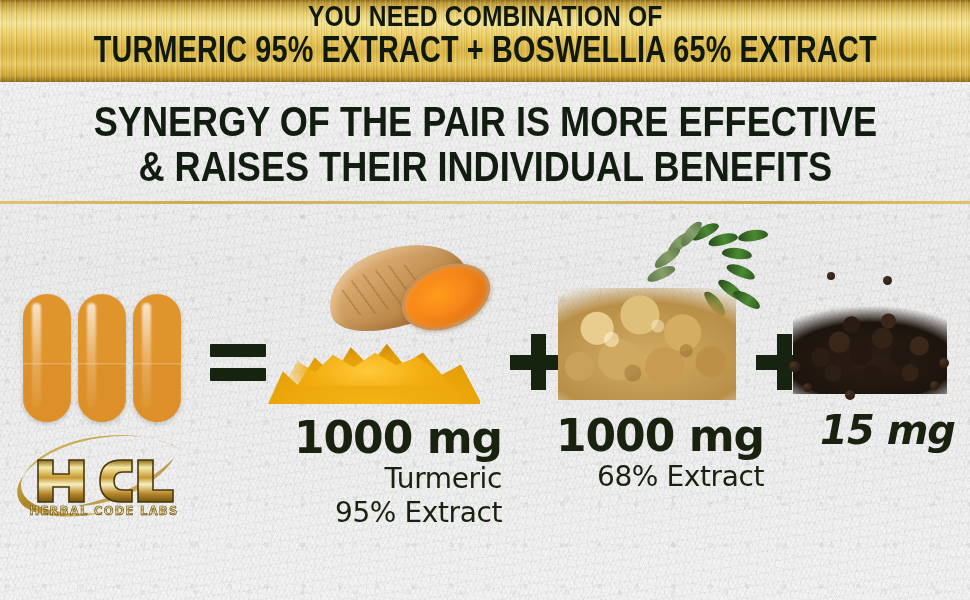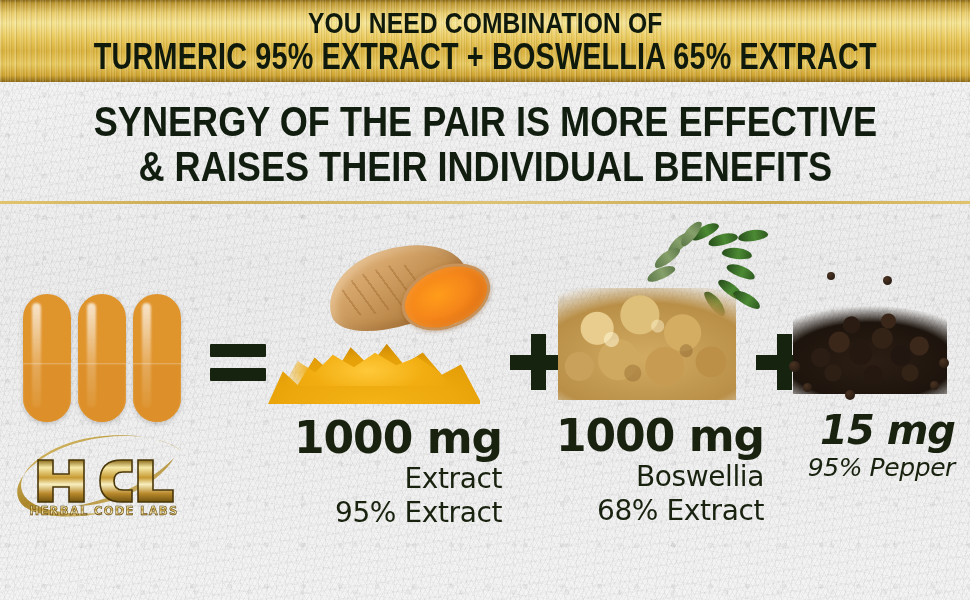--- a/index.html
+++ b/index.html
@@ -36,21 +36,21 @@
     position:absolute; left:0; top:0; width:970px; height:82px;
     background:
       repeating-linear-gradient(90deg,
         rgba(255,255,255,.13) 0 1px,
         rgba(120,88,20,.10) 1px 2px,
         rgba(255,255,255,0) 2px 5px),
       linear-gradient(180deg,
         #8a6a17 0%, #bd9833 4%, #e8cc6b 16%, #f5e391 28%,
         #e9c95c 46%, #d9b23e 62%, #e7c85d 78%, #cfa431 92%, #8c6a16 100%);
     display:flex; flex-direction:column;
-    align-items:center; justify-content:center;
+    align-items:center; 
     overflow:hidden;
   }
   .gold-banner::before{
     content:""; position:absolute; inset:0;
     background:repeating-linear-gradient(90deg,
       rgba(255,255,255,.10) 0 2px, rgba(0,0,0,.05) 2px 3px, rgba(255,255,255,0) 3px 7px);
     pointer-events:none;
   }
   .bn-l1, .bn-l2 {
     position:relative; z-index:2;
@@ -323,21 +323,21 @@
   </div>
 
   <div class="ing ing-turmeric">
     <div class="art art-turmeric">
       <div class="tur-root"></div>
       <div class="tur-cut"></div>
       <div class="tur-powder"></div>
       <div class="tur-powder2"></div>
     </div>
     <div class="lbl-dose">1000 mg</div>
-    <div class="lbl-name">Extract</div>
+    <div class="lbl-name">Turmeric</div>
     <div class="lbl-extract">95% Extract</div>
   </div>
 
   <div class="op op-plus op-plus-1">
     <span class="v"></span>
       <span class="h"></span>
   </div>
 
   <div class="ing ing-boswellia">
     <div class="art art-boswellia">
@@ -351,37 +351,35 @@
         <div class="leaflet" style="left:22px;top:18px;transform:rotate(-44deg);background:linear-gradient(90deg,#5d7a4a,#86a06a 55%,#5d7a4a)"></div>
         <div class="leaflet" style="left:10px;top:32px;transform:rotate(-36deg);background:linear-gradient(90deg,#5d7a4a,#86a06a 55%,#5d7a4a)"></div>
         <div class="leaflet" style="left:4px;top:48px;transform:rotate(-24deg);background:linear-gradient(90deg,#5d7a4a,#86a06a 55%,#5d7a4a)"></div>
         <div class="leaflet" style="left:34px;top:8px;transform:rotate(-52deg);background:linear-gradient(90deg,#5d7a4a,#86a06a 55%,#5d7a4a)"></div>
         <div class="leaflet" style="left:96px;top:10px;transform:rotate(-8deg)"></div>
         <div class="leaflet" style="left:90px;top:74px;transform:rotate(30deg)"></div>
       </div>
       <div class="bos-resin"></div>
     </div>
     <div class="lbl-dose">1000 mg</div>
-    <div class="lbl-name">Boswellia</div>
     <div class="lbl-extract">68% Extract</div>
   </div>
 
   <div class="op op-plus op-plus-2">
     <span class="v"></span>
       <span class="h"></span>
   </div>
 
   <div class="ing ing-pepper">
     <div class="art art-pepper">
       <div class="pep-pile"></div>
       <div class="pep-stray" style="left:2px;bottom:30px;width:11px;height:11px"></div>
       <div class="pep-stray" style="left:16px;bottom:10px;width:9px;height:9px"></div>
       <div class="pep-stray" style="right:4px;bottom:34px;width:10px;height:10px"></div>
       <div class="pep-stray" style="right:14px;bottom:12px;width:9px;height:9px"></div>
       <div class="pep-stray" style="left:58px;bottom:2px;width:10px;height:10px"></div>
       <div class="pep-stray" style="left:96px;top:6px;width:9px;height:9px"></div>
       <div class="pep-stray" style="left:40px;top:2px;width:8px;height:8px"></div>
     </div>
     <div class="lbl-dose">15 mg</div>
-    <div class="lbl-name">95% Pepper</div>
   </div>
 
 </div>
 
 </body></html>

